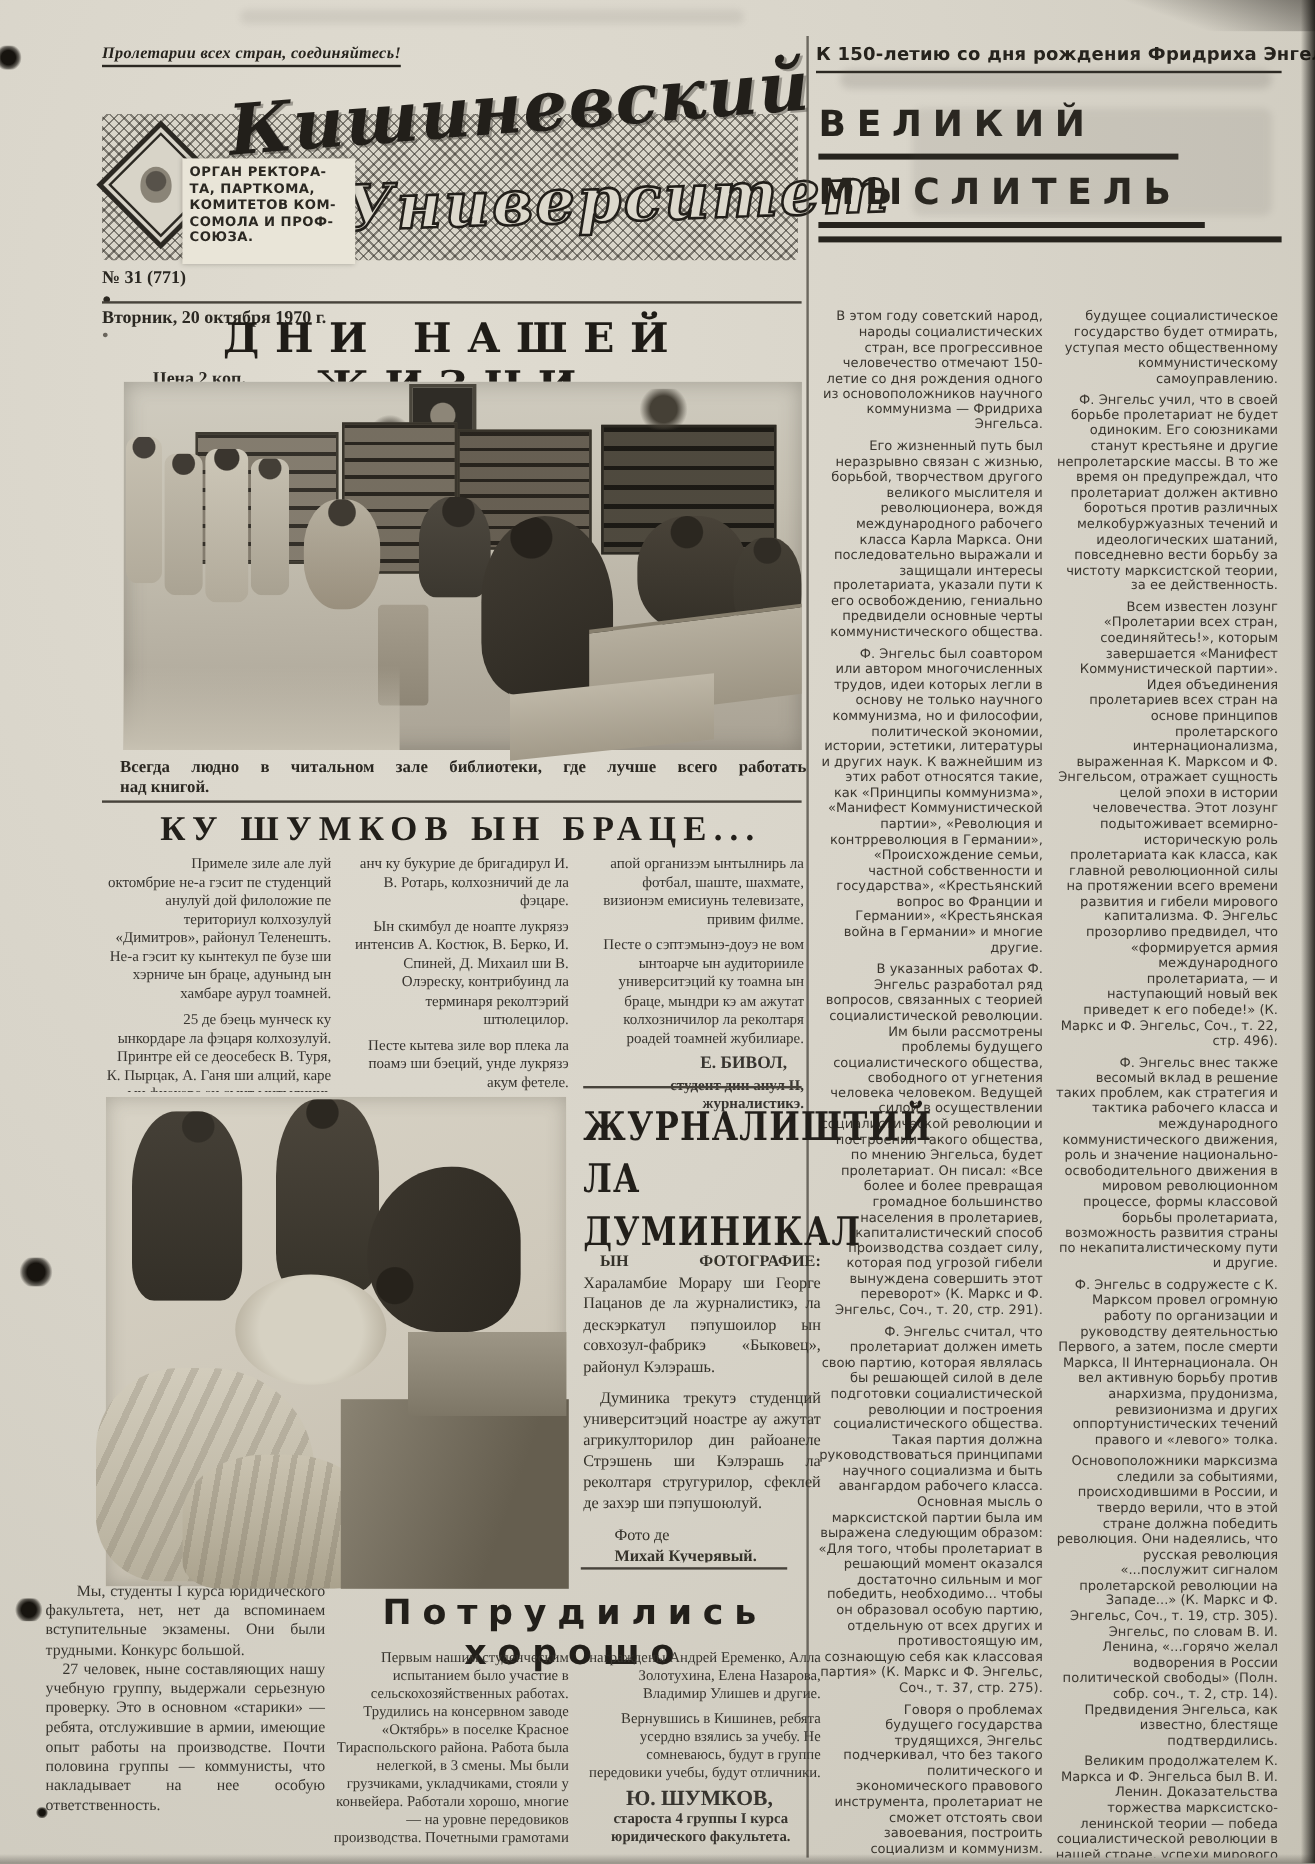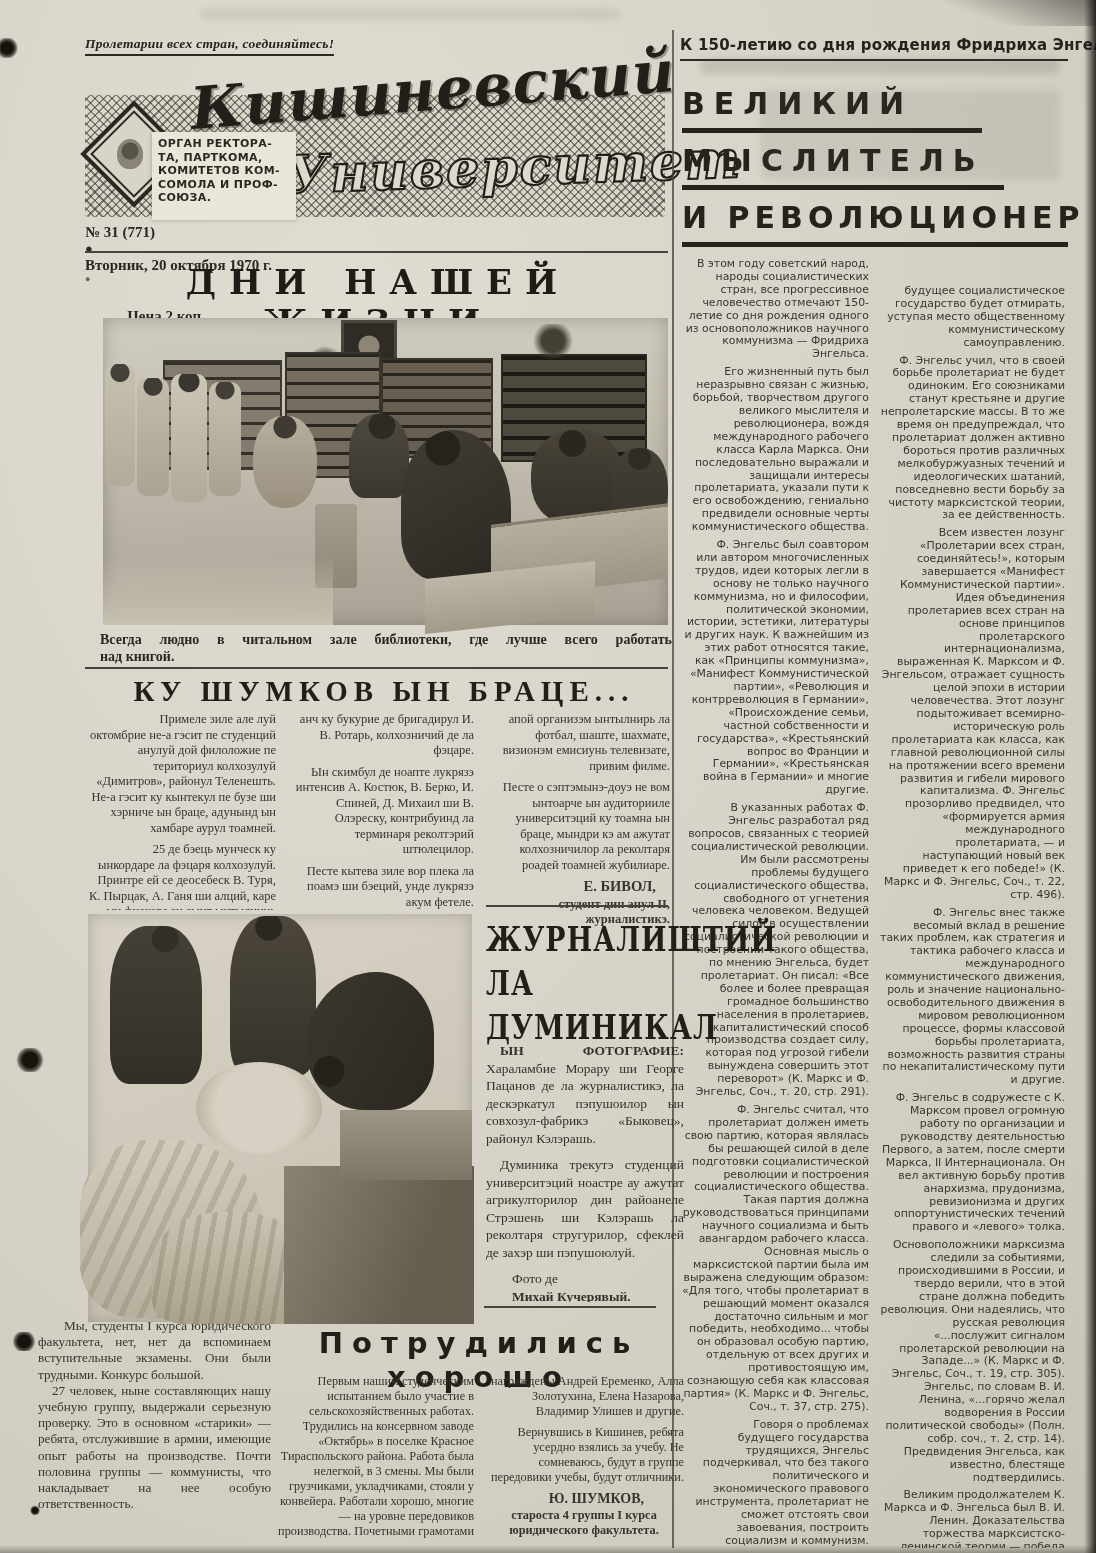--- a/index.html
+++ b/index.html
@@ -63,21 +63,21 @@
   
   #students{left:38px;top:1318px;width:233px;height:232px;font:13.2px/16.2px "Liberation Serif",serif;color:#37342e;}
   #students p{margin:0;text-indent:26px;}
   #students p + p{text-indent:14px;}
   #worked-h{left:275px;top:1326px;width:408px;text-align:center;
     font:bold 29px "DejaVu Sans",sans-serif;letter-spacing:9px;color:#221f1a;}
   .wcol{top:1374px;height:174px;font:12.3px/15px "Liberation Serif",serif;color:#37342e;}
   
   .ecol{top:258px;height:1290px;font:10.9px/12.9px "DejaVu Sans",sans-serif;color:#3a362f;}
   .ecol p{margin:0 0 5px 0;text-indent:12px;}
-  .ecol p.noind{text-indent:0;margin-top:27px;}
+  .ecol p.noind{text-indent:0;}
   
   .smudge{filter:blur(3px);opacity:.16;background:#55504a;border-radius:8px;}
   .hole{background:radial-gradient(circle,#17140f 0 40%,rgba(23,20,15,.6) 60%,transparent 75%);}
   #edge-r{right:0;top:0;width:12px;height:100%;background:linear-gradient(to right,transparent,rgba(18,16,12,.85));}
   #edge-b{left:0;bottom:0;width:100%;height:8px;background:linear-gradient(to top,rgba(40,36,30,.35),transparent);}
   #corner-tr{right:0;top:0;width:160px;height:26px;background:linear-gradient(200deg,rgba(25,22,18,.5),transparent 70%);}
 </style>
 </head>
 <body>
 
@@ -105,21 +105,20 @@
   </div>
   <div class="abs rule" style="left:85px;top:251px;width:583px;height:2px;"></div>
   <div class="abs rule" style="left:672px;top:30px;width:2px;height:1518px;opacity:.75;"></div>
 
   <div class="abs kick">К 150-летию со дня рождения Фридриха Энгельса</div>
   <div class="abs" style="left:682px;top:86px;">
     <div class="bigline">ВЕЛИКИЙ</div>
     <div class="bigbar" style="width:300px;"></div>
     <div class="bigline" style="margin-top:10px;">МЫСЛИТЕЛЬ</div>
     <div class="bigbar" style="width:322px;"></div>
-    <div class="bigline" style="margin-top:10px;letter-spacing:5px;">И РЕВОЛЮЦИОНЕР</div>
     <div class="bigbar" style="width:386px;"></div>
   </div>
 
   <div class="abs ecol just clip col" style="left:682px;width:187px;">
     <p>В этом году советский народ, народы социалистических стран, все прогрессивное человечество отмечают 150-летие со дня рождения одного из основоположников научного коммунизма — Фридриха Энгельса.</p>
     <p>Его жизненный путь был неразрывно связан с жизнью, борьбой, творчеством другого великого мыслителя и революционера, вождя международного рабочего класса Карла Маркса. Они последовательно выражали и защищали интересы пролетариата, указали пути к его освобождению, гениально предвидели основные черты коммунистического общества.</p>
     <p>Ф. Энгельс был соавтором или автором многочисленных трудов, идеи которых легли в основу не только научного коммунизма, но и философии, политической экономии, истории, эстетики, литературы и других наук. К важнейшим из этих работ относятся такие, как «Принципы коммунизма», «Манифест Коммунистической партии», «Революция и контрреволюция в Германии», «Происхождение семьи, частной собственности и государства», «Крестьянский вопрос во Франции и Германии», «Крестьянская война в Германии» и многие другие.</p>
     <p>В указанных работах Ф. Энгельс разработал ряд вопросов, связанных с теорией социалистической революции. Им были рассмотрены проблемы будущего социалистического общества, свободного от угнетения человека человеком. Ведущей силой в осуществлении социалистической революции и построении такого общества, по мнению Энгельса, будет пролетариат. Он писал: «Все более и более превращая громадное большинство населения в пролетариев, капиталистический способ производства создает силу, которая под угрозой гибели вынуждена совершить этот переворот» (К. Маркс и Ф. Энгельс, Соч., т. 20, стр. 291).</p>
     <p>Ф. Энгельс считал, что пролетариат должен иметь свою партию, которая являлась бы решающей силой в деле подготовки социалистической революции и построения социалистического общества. Такая партия должна руководствоваться принципами научного социализма и быть авангардом рабочего класса. Основная мысль о марксистской партии была им выражена следующим образом: «Для того, чтобы пролетариат в решающий момент оказался достаточно сильным и мог победить, необходимо... чтобы он образовал особую партию, отдельную от всех других и противостоящую им, сознающую себя как классовая партия» (К. Маркс и Ф. Энгельс, Соч., т. 37, стр. 275).</p>
     <p>Говоря о проблемах будущего государства трудящихся, Энгельс подчеркивал, что без такого политического и экономического правового инструмента, пролетариат не сможет отстоять свои завоевания, построить социализм и коммунизм. Непосредственная цель социалистической революции состоит, согласно его теоретическим выводам, в уничтожении буржуазного государства и создании системы власти пролетариата, организованного в государственный класс. Ф. Энгельс предвидел, что</p>
@@ -214,21 +213,21 @@
     <p>27 человек, ныне составляющих нашу учебную группу, выдержали серьезную проверку. Это в основном «старики» — ребята, отслужившие в армии, имеющие опыт работы на производстве. Почти половина группы — коммунисты, что накладывает на нее особую ответственность.</p>
   </div>
 
   <div id="worked-h" class="abs">Потрудились хорошо</div>
   <div class="abs wcol just clip col" style="left:272px;width:202px;">
     <p>Первым нашим студенческим испытанием было участие в сельскохозяйственных работах. Трудились на консервном заводе «Октябрь» в поселке Красное Тираспольского района. Работа была нелегкой, в 3 смены. Мы были грузчиками, укладчиками, стояли у конвейера. Работали хорошо, многие — на уровне передовиков производства. Почетными грамотами</p>
   </div>
   <div class="abs wcol just clip col" style="left:484px;width:200px;">
     <p class="noind">награждены Андрей Еременко, Алла Золотухина, Елена Назарова, Владимир Улишев и другие.</p>
     <p>Вернувшись в Кишинев, ребята усердно взялись за учебу. Не сомневаюсь, будут в группе передовики учебы, будут отличники.</p>
-    <p class="sig-name" style="font-size:14px;margin-bottom:2px;padding-right:40px;">Ю. ШУМКОВ,</p>
+    <p class="sig-name" style="font-size:18px;margin-bottom:2px;padding-right:40px;">Ю. ШУМКОВ,</p>
     <p class="sig-title" style="text-align:center;white-space:pre-line;">староста 4 группы I курса
 юридического факультета.</p>
   </div>
 
   <div class="abs smudge" style="left:700px;top:58px;width:360px;height:16px;"></div>
   <div class="abs smudge" style="left:760px;top:90px;width:300px;height:90px;opacity:.10;"></div>
   <div class="abs smudge" style="left:200px;top:8px;width:420px;height:12px;opacity:.10;"></div>
   <div class="abs hole" style="left:-4px;top:38px;width:22px;height:20px;"></div>
   <div class="abs hole" style="left:16px;top:1048px;width:28px;height:24px;"></div>
   <div class="abs hole" style="left:12px;top:1332px;width:24px;height:19px;"></div>

